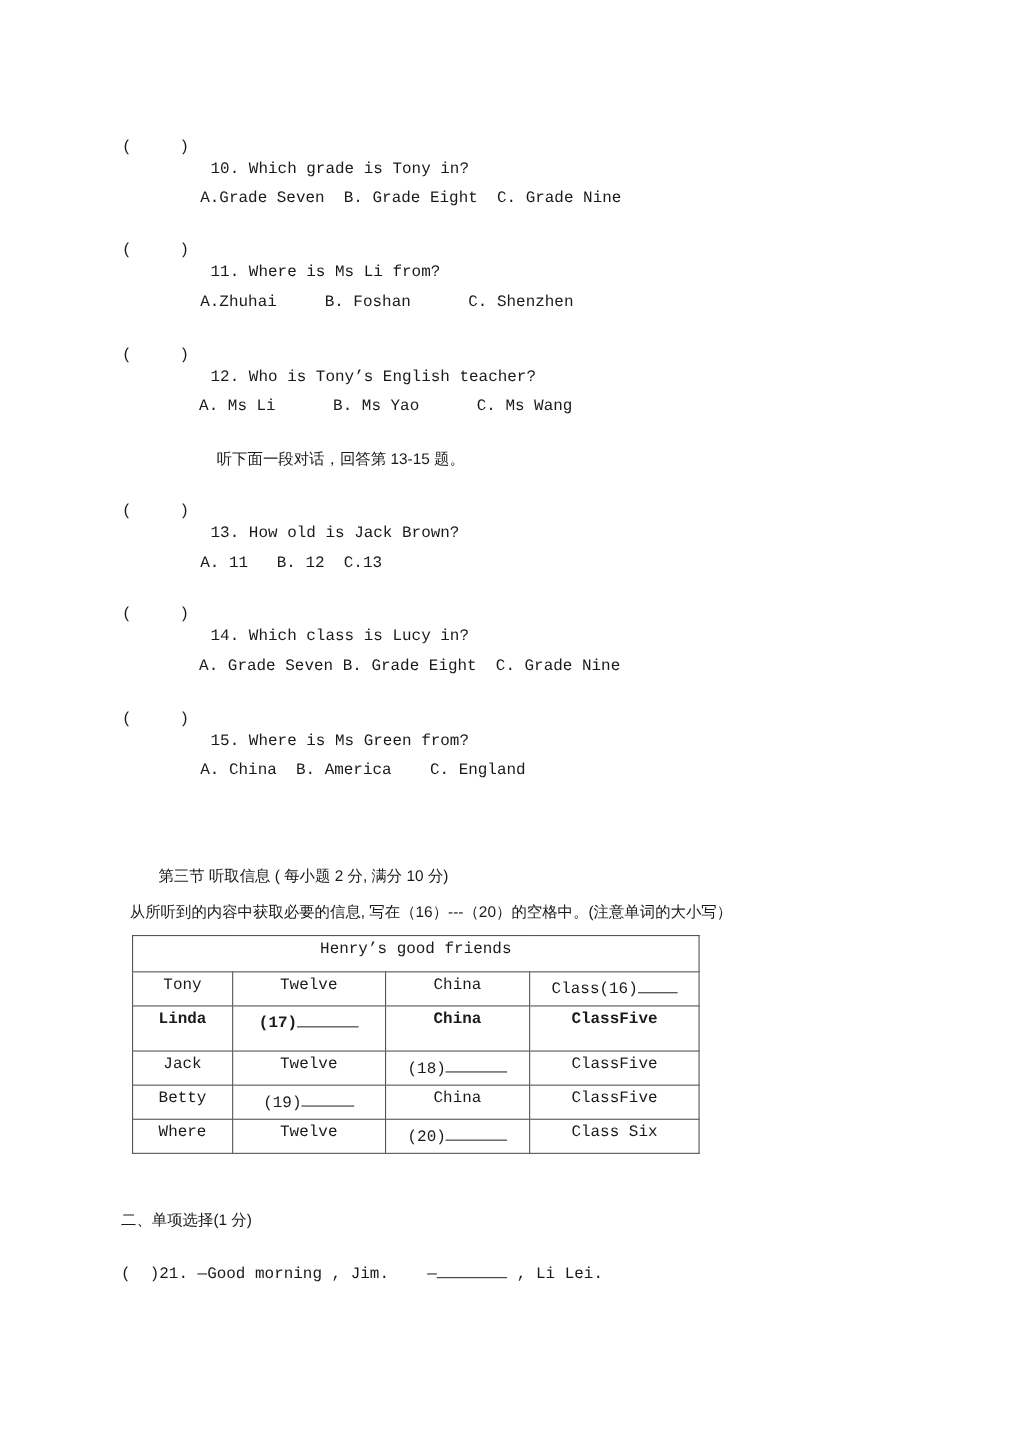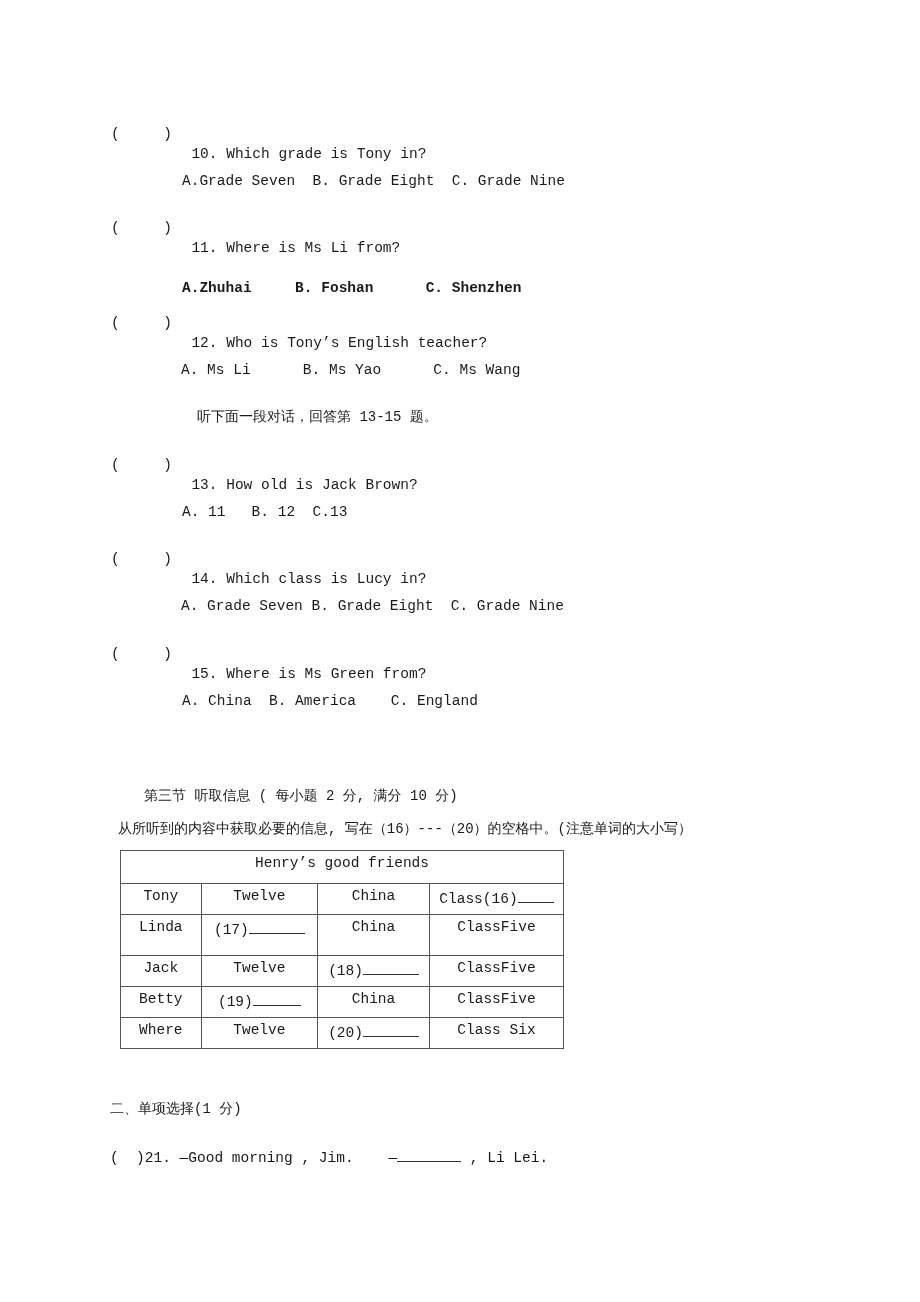--- a/index.html
+++ b/index.html
@@ -2,44 +2,44 @@
 <html><head>
 <meta charset="utf-8">
 <style>
   html, body { margin: 0; padding: 0; background: #ffffff; }
   body { width: 920px; height: 1302px; position: relative; overflow: hidden;
          font-family: "Liberation Serif", "DejaVu Serif", serif; color: #1a1a1a; font-size: 15px; }
   .mono { font-family: "Liberation Mono", "DejaVu Sans Mono", monospace; font-size: 14.5px; }
   .line { position: absolute; white-space: pre; line-height: 20px; }
   .paren { position: absolute; white-space: pre; line-height: 20px; }
   .opt { position: absolute; white-space: pre; line-height: 20px; }
-  .cn { font-family: Liberation Mono, monospace; font-size: 14px; }
-  table.info { position: absolute; left: 120px; top: 850px; width: 444px; border-collapse: collapse;
+  .cn { font-family: Liberation Sans, sans-serif; font-size: 14px; }
+  table.info { position: absolute; left: 120px; top: 850px; width: 516px; border-collapse: collapse;
                font-family: "Liberation Mono", "DejaVu Sans Mono", monospace; font-size: 14.5px; }
   table.info td { border: 1px solid #555; padding: 0 8px; height: 31px; vertical-align: top; padding-top: 4px; box-sizing: border-box; }
   table.info td.c { text-align: center; }
   table.info td.l { text-align: center; }
   table.info tr.title td { height: 33px; text-align: center; }
-  table.info tr.tall td { height: 41px; }
+  table.info tr.tall td { height: 41px; font-weight: bold; }
   .blank { display: inline-block; border-bottom: 1px solid #333; height: 14px; vertical-align: baseline; }
 </style>
 </head>
 <body>
 
 <div class="paren mono" style="left:111px; top:124px;">(     )</div>
 <div class="line mono" style="left:174px; top:124px;">
   <span>10.</span> <span>Which grade is Tony in?</span>
 </div>
 <div class="opt mono" style="left:182px; top:171px;">A.Grade Seven  B. Grade Eight  C. Grade Nine</div>
 
 <div class="paren mono" style="left:111px; top:218px;">(     )</div>
 <div class="line mono" style="left:174px; top:218px;">
   <span>11.</span> <span>Where is Ms Li from?</span>
 </div>
-<div class="opt mono" style="left:182px; top:278px;font-weight:bold;">A.Zhuhai     B. Foshan      C. Shenzhen</div>
+<div class="opt mono" style="left:182px; top:265px;">A.Zhuhai     B. Foshan      C. Shenzhen</div>
 
 <div class="paren mono" style="left:111px; top:313px;">(     )</div>
 <div class="line mono" style="left:174px; top:313px;">
   <span>12.</span> <span>Who is Tony’s English teacher?</span>
 </div>
 <div class="opt mono" style="left:181px; top:360px;text-align:right;">A. Ms Li      B. Ms Yao      C. Ms Wang</div>
 
 <div class="line cn" style="left:197px; top:407px;">听下面一段对话，回答第 13-15 题。</div>
 
 <div class="paren mono" style="left:111px; top:455px;">(     )</div>

